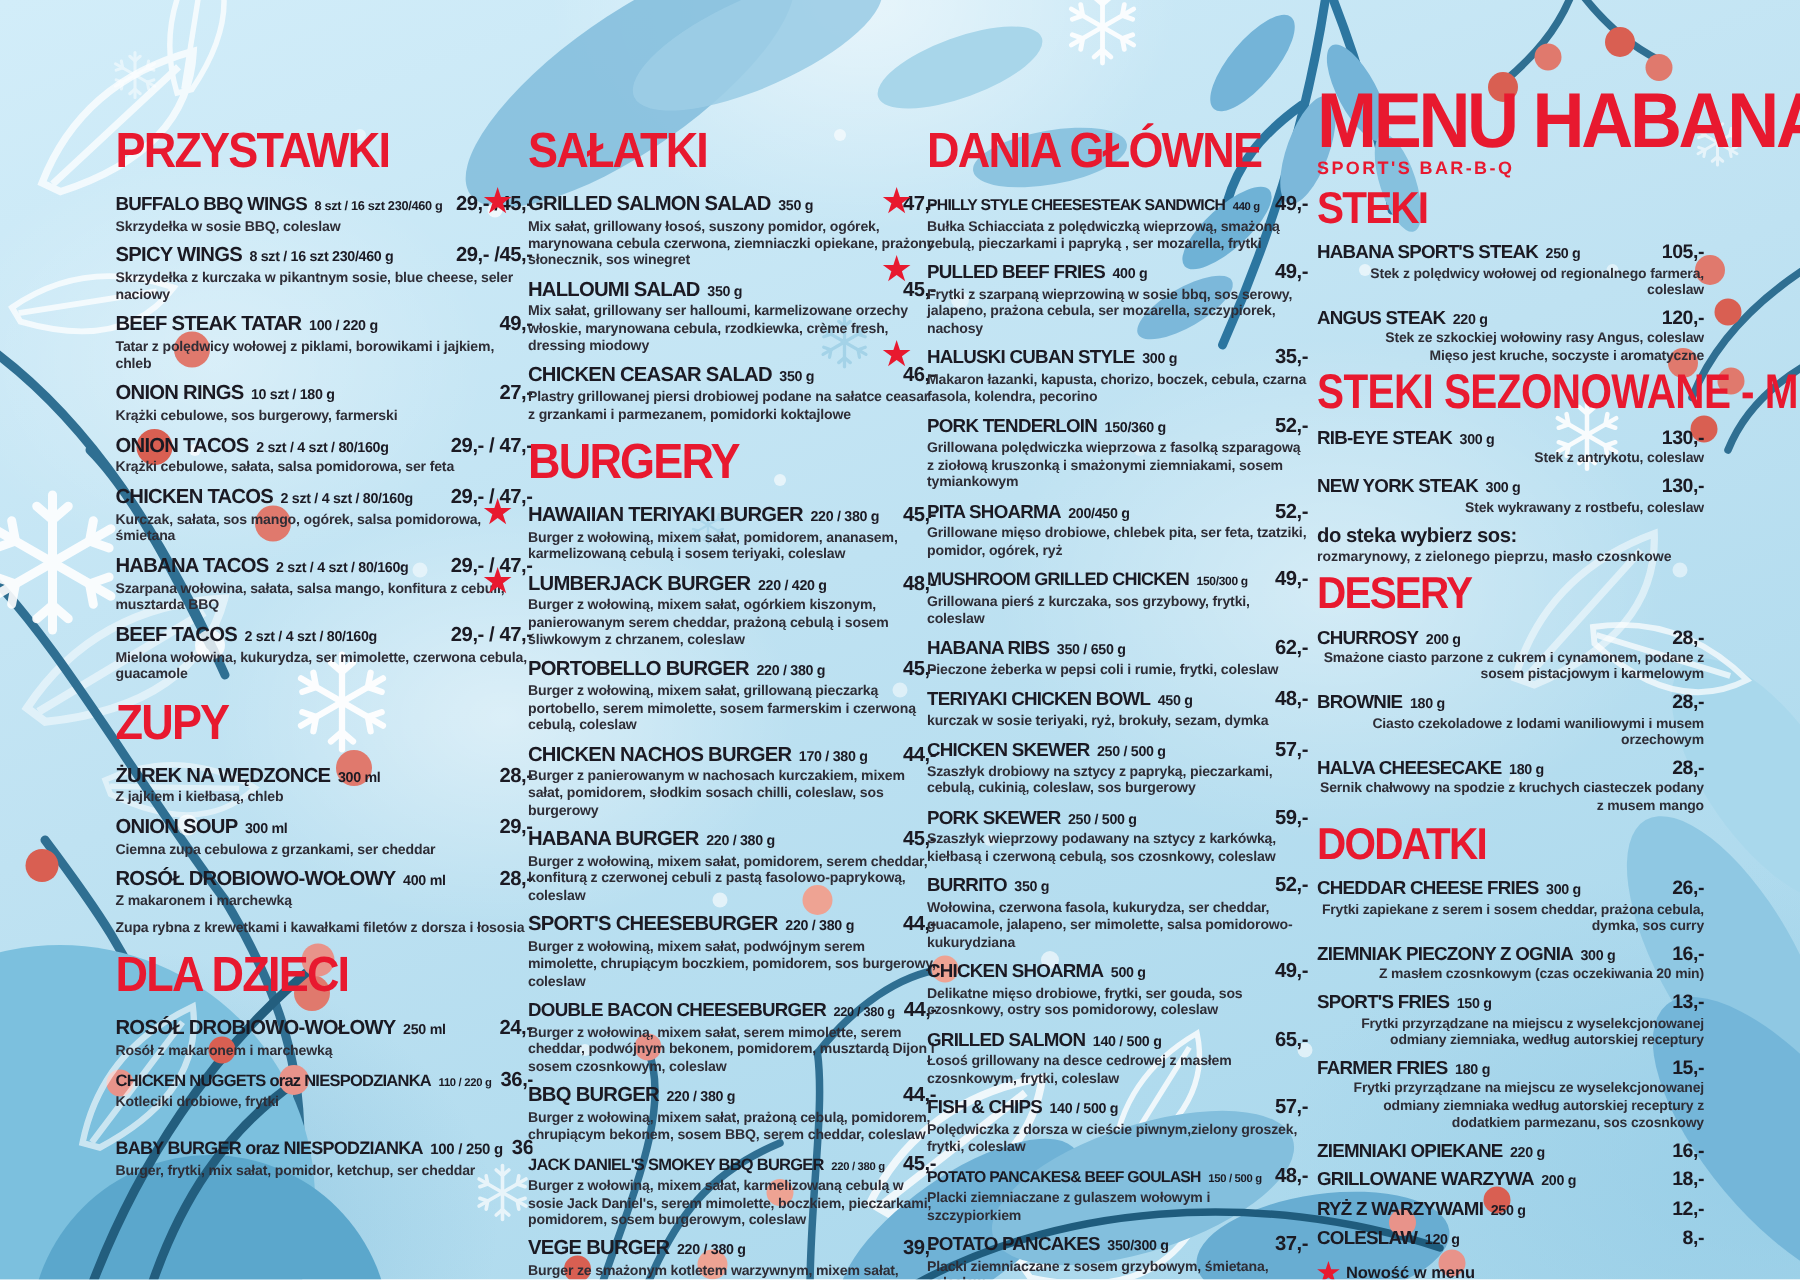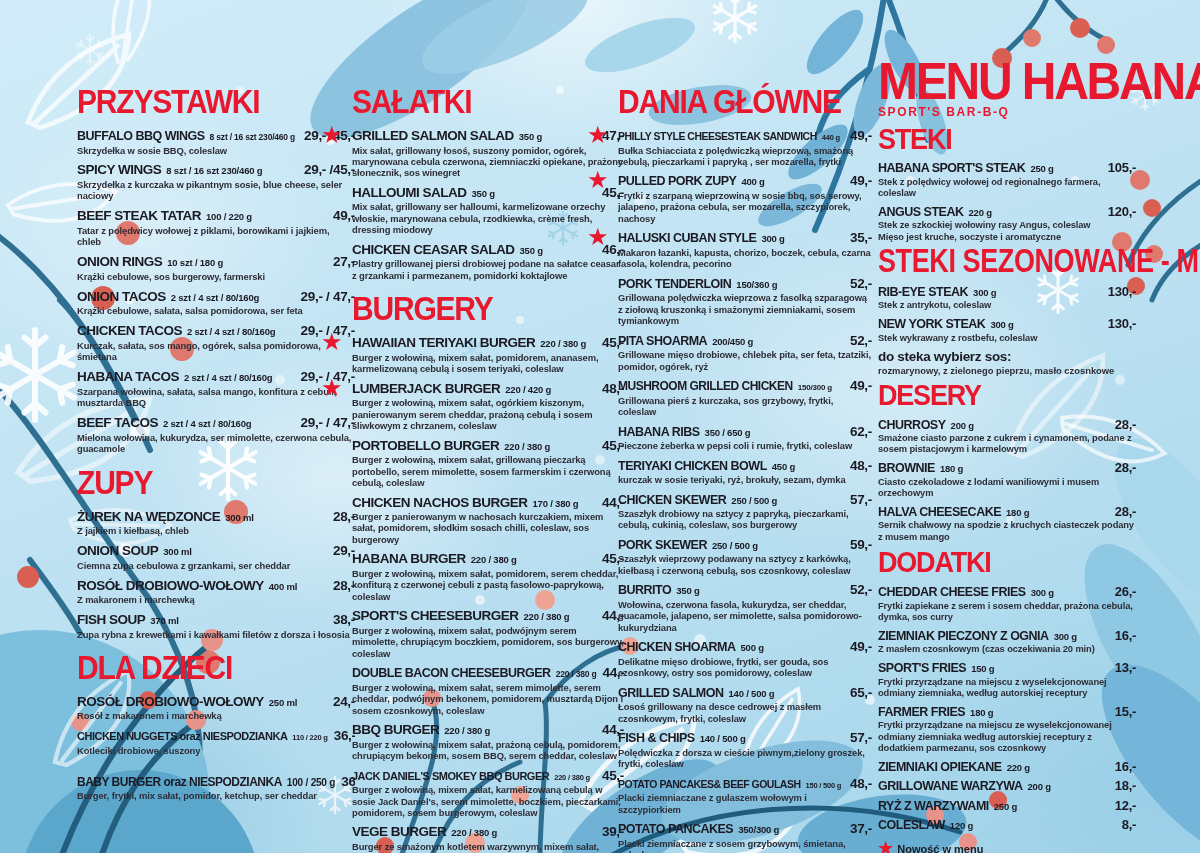--- a/index.html
+++ b/index.html
@@ -23,21 +23,21 @@
   #col3{left:878px;top:58px;width:258px;}
 
   .sec-title{font-weight:bold;color:var(--red);font-size:30px;letter-spacing:-1.2px;line-height:1;
     margin:14px 0 10px;transform:scaleY(1.1);transform-origin:left bottom;white-space:nowrap;}
   .sections > .section:first-child .sec-title{margin-top:0;}
   .sec-title.small{font-size:15px;letter-spacing:-0.4px;margin:10px 0 7px;transform:scaleY(1.2);}
   #col3 .sec-title{font-size:27px;margin:8px 0 6px;}
 
   .item{position:relative;margin-bottom:6px;}
   #col0 .item{margin-bottom:6.5px;}
-  #col3 .item{margin-bottom:4.5px;}
+  #col3 .item{margin-bottom:4.5px;text-align:right;}
   .item-head{display:flex;align-items:baseline;white-space:nowrap;overflow:hidden;}
   .item-name{font-weight:bold;font-size:13.5px;letter-spacing:-0.5px;color:var(--ink);flex:0 0 auto;}
   #col2 .item-name,#col3 .item-name{font-size:12.5px;}
   .item-portion{font-weight:bold;font-size:9.5px;letter-spacing:-0.2px;color:var(--ink);margin-left:5px;flex:0 0 auto;}
   .item-price{font-weight:bold;font-size:13.5px;letter-spacing:-0.3px;color:var(--ink);margin-left:auto;padding-left:6px;flex:0 0 auto;}
   #col3 .item-price{font-size:13px;}
   .item-desc{font-weight:bold;font-size:9.4px;line-height:1.22;letter-spacing:-0.1px;color:var(--desc);margin-top:1.5px;}
   #col3 .item-desc{font-size:9.3px;}
   .item-desc2{margin-top:0;}
   .item-star{position:absolute;left:-31px;top:-5px;font-size:24px;line-height:1;color:var(--red);}
@@ -364,25 +364,20 @@
     <div class="item-head">
       <span class="item-name">ROSÓŁ DROBIOWO-WOŁOWY</span>
       <span class="item-portion">400 ml</span>
       <span class="item-price">28,-</span>
     </div>
     <div class="item-desc">Z makaronem i marchewką</div>
 
   </div>
             <div class="item">
 
-    <div class="item-head">
-      <span class="item-name">FISH SOUP</span>
-      <span class="item-portion">370 ml</span>
-      <span class="item-price">38,-</span>
-    </div>
     <div class="item-desc">Zupa rybna z krewetkami i kawałkami filetów z dorsza i łososia</div>
 
   </div>
           </div>
 
   </div>
         <div class="section">
     <h2 class="sec-title">DLA DZIECI</h2>
     <div class="items">
             <div class="item">
@@ -395,21 +390,21 @@
     <div class="item-desc">Rosół z makaronem i marchewką</div>
 
   </div>
             <div class="item">
 
     <div class="item-head">
       <span class="item-name" style="font-size: 11px;">CHICKEN NUGGETS oraz NIESPODZIANKA</span>
       <span class="item-portion" style="font-size: 7.5px;">110 / 220 g</span>
       <span class="item-price">36,-</span>
     </div>
-    <div class="item-desc">Kotleciki drobiowe, suszony</div>
+    <div class="item-desc">Kotleciki drobiowe, frytki</div>
 
   </div>
             <div class="item">
 
     <div class="item-head">
       <span class="item-name" style="font-size: 12px; margin-top: 12px;">BABY BURGER oraz NIESPODZIANKA</span>
       <span class="item-portion" style="font-size: 10px;">100 / 250 g</span>
       <span class="item-price">36,-</span>
     </div>
     <div class="item-desc">Burger, frytki, mix sałat, pomidor, ketchup, ser cheddar</div>
@@ -579,21 +574,21 @@
       <span class="item-name" style="font-size: 10.5px;">PHILLY STYLE CHEESESTEAK SANDWICH</span>
       <span class="item-portion" style="font-size: 7.5px;">440 g</span>
       <span class="item-price">49,-</span>
     </div>
     <div class="item-desc">Bułka Schiacciata z polędwiczką wieprzową, smażoną cebulą, pieczarkami i papryką , ser mozarella, frytki</div>
 
   </div>
             <div class="item">
     <span class="item-star">★</span>
     <div class="item-head">
-      <span class="item-name">PULLED PORK ZUPY</span>
+      <span class="item-name">PULLED BEEF FRIES</span>
       <span class="item-portion">400 g</span>
       <span class="item-price">49,-</span>
     </div>
     <div class="item-desc">Frytki z szarpaną wieprzowiną w sosie bbq, sos serowy, jalapeno, prażona cebula, ser mozarella, szczypiorek, nachosy</div>
 
   </div>
             <div class="item">
     <span class="item-star">★</span>
     <div class="item-head">
       <span class="item-name">HALUSKI CUBAN STYLE</span>

